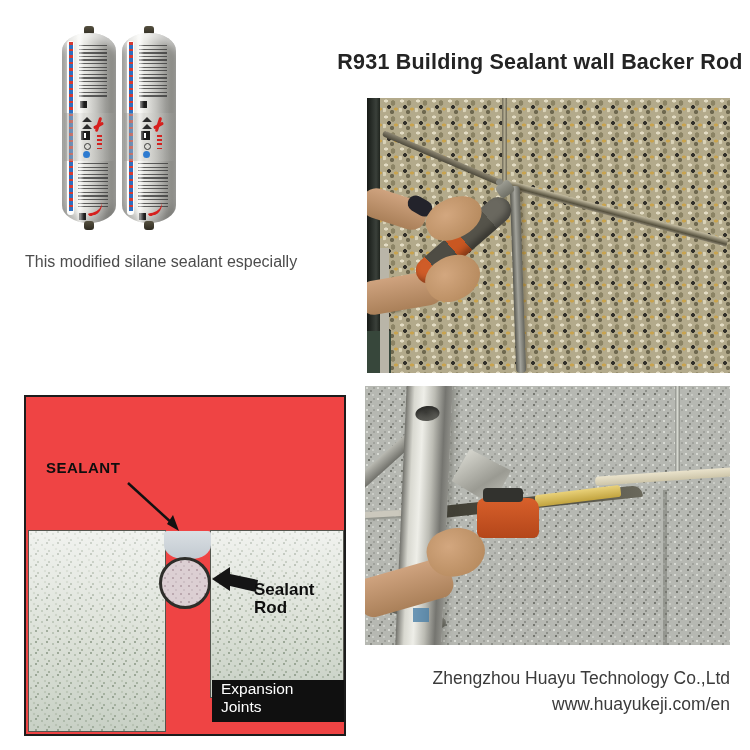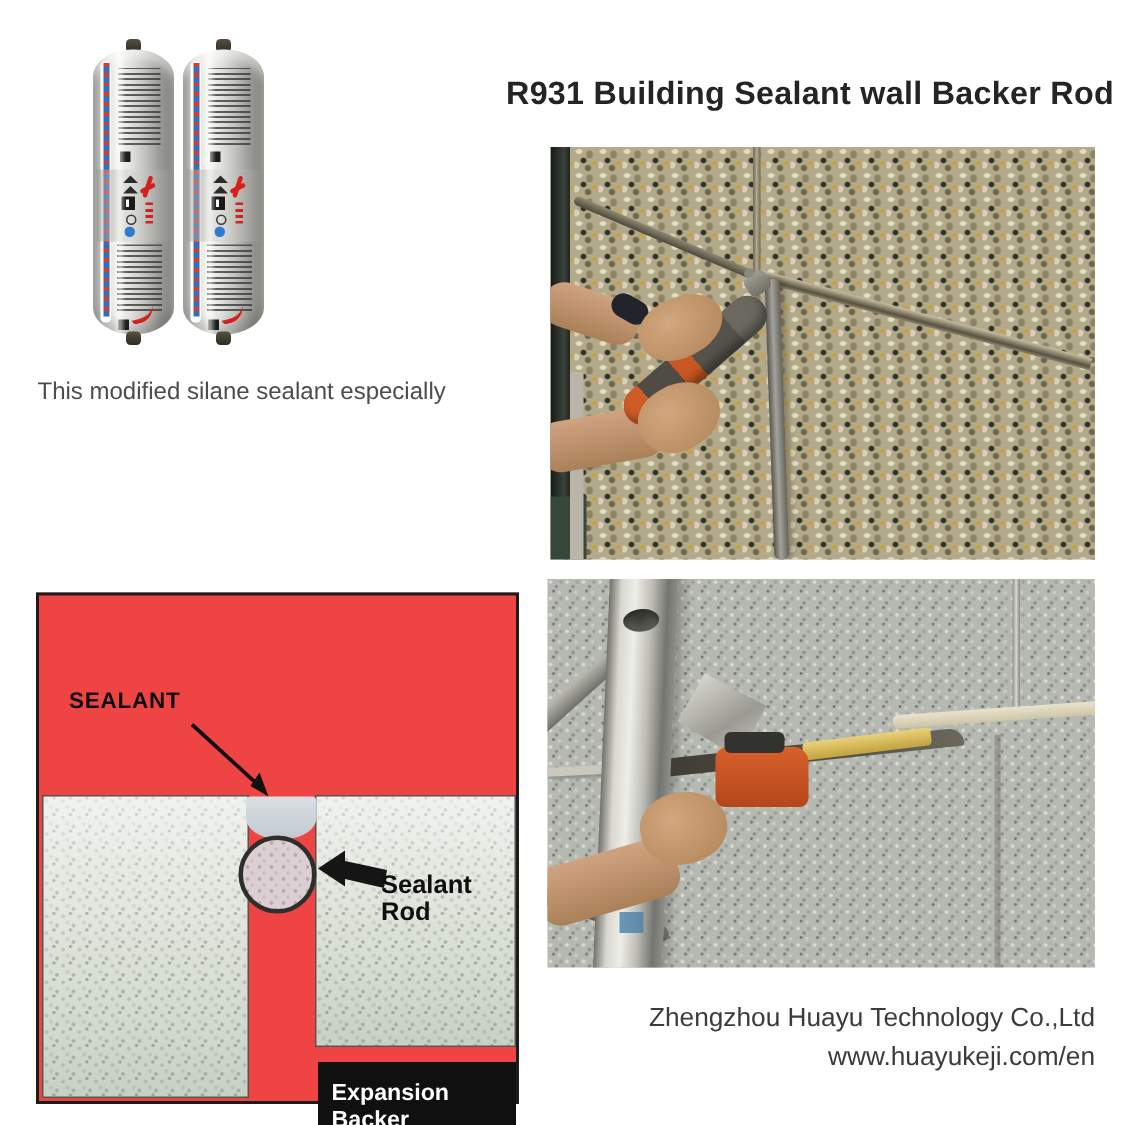--- a/index.html
+++ b/index.html
@@ -152,22 +152,22 @@
       background:linear-gradient(180deg,#dadfe3,#c2cad1);border-radius:3px 3px 20px 20px/3px 3px 14px 14px;}
   .dg-rod{position:absolute;left:133px;top:160px;width:52px;height:52px;border-radius:50%;
       border:3px solid #2e2e2a;background-color:#dccfd3;background-image:
       radial-gradient(circle at 3px 2px,#bba8af 0 1px,rgba(0,0,0,0) 1.5px),
       radial-gradient(circle at 6px 6px,#cdbfc4 0 1px,rgba(0,0,0,0) 1.4px);
       background-size:8px 8px;box-sizing:border-box;}
   .dg-sealant-label{position:absolute;left:20px;top:62px;font-weight:700;font-size:15px;
       letter-spacing:.5px;color:#0e0e0e;}
   .dg-backer-label{position:absolute;left:228px;top:184px;font-weight:700;font-size:17px;
       line-height:18px;color:#0e0e0e;}
-  .dg-exp-box{position:absolute;left:186px;top:311px;width:132px;height:42px;background:#101010;
-      color:#fff;font-weight:700;font-size:15.5px;line-height:17.5px;padding:12px 0 0 9px;box-sizing:border-box;}
+  .dg-exp-box{position:absolute;left:186px;top:283px;width:132px;height:42px;background:#101010;
+      color:#fff;font-weight:400;font-size:15.5px;line-height:17.5px;padding:0 0 0 9px;box-sizing:border-box;}
   .dg-arrows{position:absolute;left:0;top:0;width:318px;height:337px;}
 </style>
 </head>
 <body>
 
 <div id="canvas">
 
   <div id="main-title" class="abs">R931 Building Sealant wall Backer Rod</div>
 
   <div class="abs" style="left:60px;top:26px;width:124px;height:208px;">
@@ -274,21 +274,21 @@
       <polygon points="153,134 141,127 147,118" fill="#111"></polygon>
       <polygon points="186,182 204,170 204,177 232,183 230,195 204,189 204,194" fill="#151515"></polygon>
     </svg>
     <div class="dg-sealant-label">SEALANT</div>
     <div class="dg-backer-label">
       <div>Sealant</div>
       <div>Rod</div>
     </div>
     <div class="dg-exp-box">
       <div>Expansion</div>
-      <div>Backer</div>
+      <div>Joints</div>
     </div>
   </div>
 
   <div id="footer" class="abs">
     <div>Zhengzhou Huayu Technology Co.,Ltd</div>
     <div>www.huayukeji.com/en</div>
   </div>
 
 </div>
 

